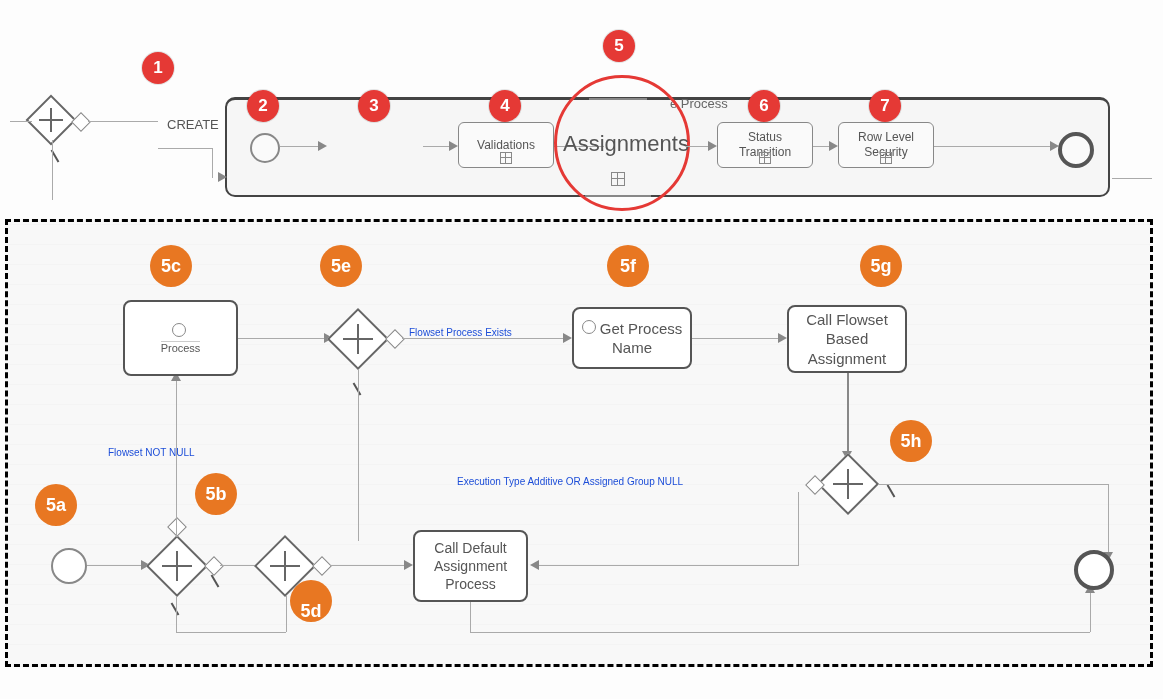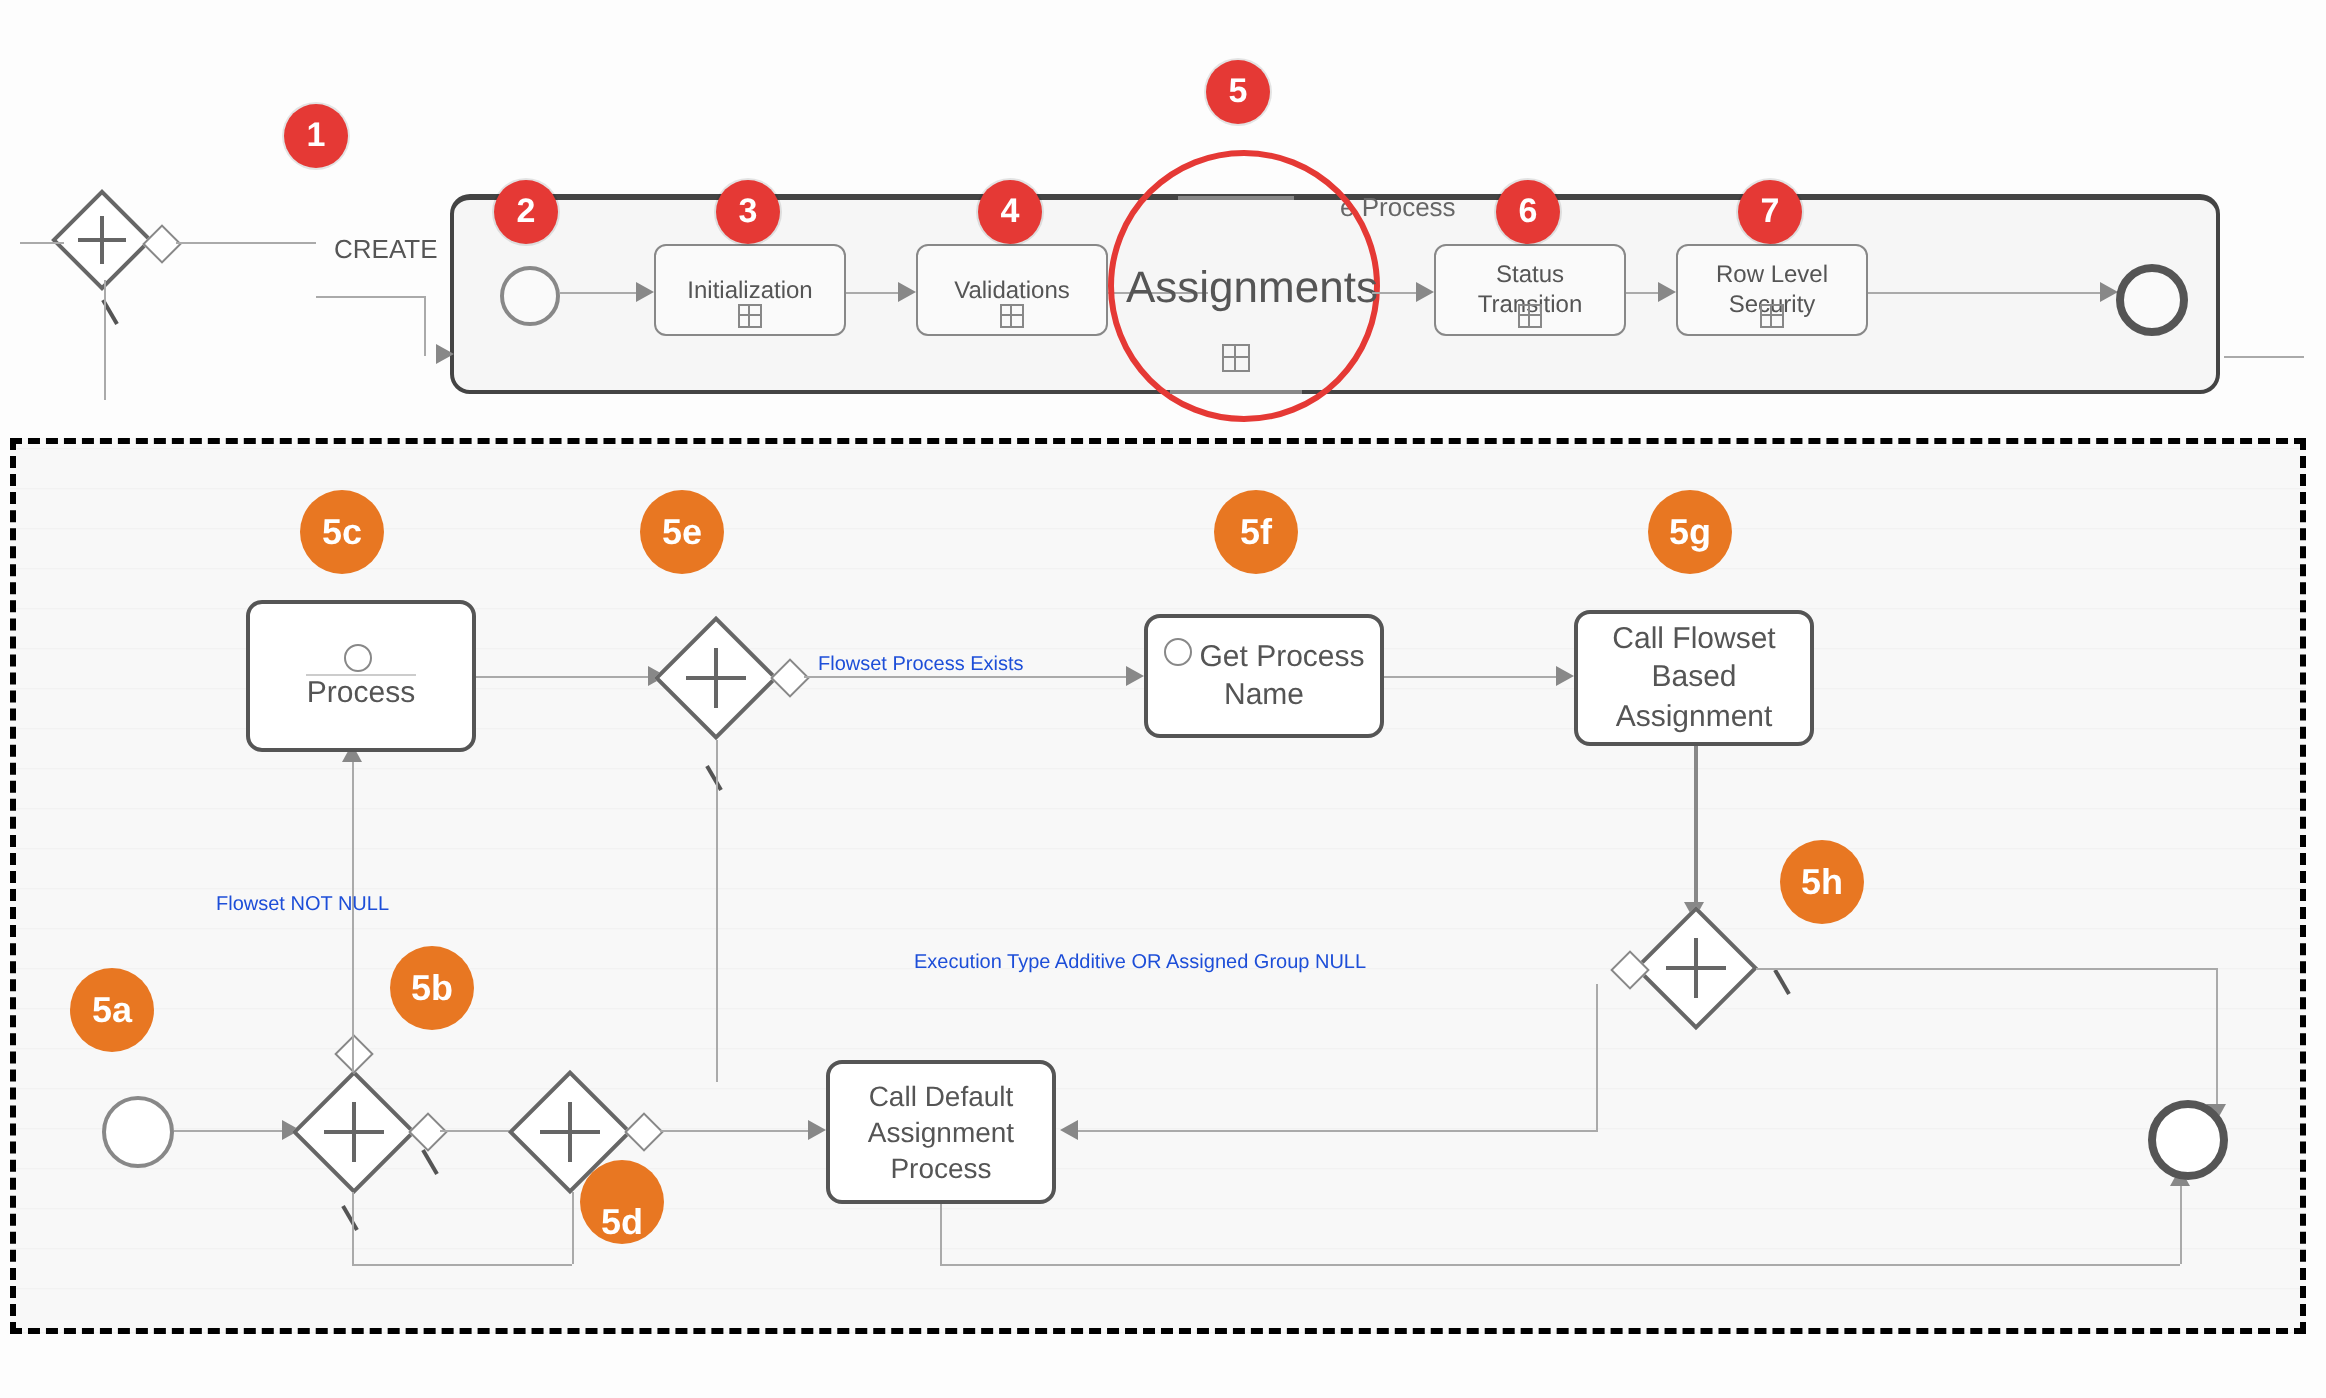--- a/index.html
+++ b/index.html
@@ -231,24 +231,20 @@
 <div class="swimlane-title">e Process</div>
 
 <div class="abs line-h" style="left:158px; top:148px; width:54px;"></div>
 <div class="abs line-v" style="left:212px; top:148px; height:30px;"></div>
 <div class="abs arrow-right" style="left:218px; top:172px;"></div>
 
 <div class="abs start-circle" style="left:250px; top:133px;"></div>
 <div class="abs line-h" style="left:280px; top:146px; width:42px;"></div>
 <div class="abs arrow-right" style="left:318px; top:141px;"></div>
 
-<div class="abs task task-sm" style="left:327px; top:122px;">
-  <span>Initialization</span>
-  <div class="mini-box"></div>
-</div>
 <div class="abs line-h" style="left:423px; top:146px; width:30px;"></div>
 <div class="abs arrow-right" style="left:449px; top:141px;"></div>
 
 <div class="abs task task-sm" style="left:458px; top:122px;">
   <span>Validations</span>
   <div class="mini-box"></div>
 </div>
 <div class="abs line-h" style="left:554px; top:146px; width:50px;"></div>
 
 <div class="red-circle-big" style="left:554px; top:75px;"></div>
@@ -319,21 +315,21 @@
 
 <div class="abs line-v" style="left:176px; top:596px; height:36px;"></div>
 <div class="abs line-h" style="left:176px; top:632px; width:110px;"></div>
 <div class="abs line-v" style="left:286px; top:596px; height:36px;"></div>
 
 <div class="abs line-v" style="left:176px; top:378px; height:158px;"></div>
 <div class="abs arrow-up" style="left:171px; top:372px;"></div>
 <div class="abs txt" style="left:108px; top:447px;">Flowset NOT NULL</div>
 
 <div class="abs task-lg" style="left:123px; top:300px; width:115px; height:76px; font-size:14px;">
-  <div><span class="gear" style="display:inline-block; vertical-align:middle; margin-right:3px;"></span><br><span style="border-top:1px solid #ccc; font-size:15px;">Process</span></div>
+  <div><span class="gear" style="display:inline-block; vertical-align:middle; margin-right:3px;"></span><br><span style="border-top:1px solid #ccc; font-size:11px;">Process</span></div>
 </div>
 
 <div class="abs line-h" style="left:238px; top:338px; width:90px;"></div>
 <div class="abs arrow-right" style="left:324px; top:333px;"></div>
 
 <div class="abs diamond-lg" style="left:336px; top:317px;">
       <div class="x1"></div>
       <div class="x2"></div>
     </div>
 <div class="abs mini-diamond" style="left:388px; top:332px;"></div>
@@ -409,20 +405,20 @@
     </div>
 <div class="abs sub-badge" style="left:290px; top:580px;align-items:flex-end;">
       <span>5d</span>
     </div>
 <div class="abs sub-badge" style="left:320px; top:245px;text-align:center;">
       <span>5e</span>
     </div>
 <div class="abs sub-badge" style="left:607px; top:245px;">
       <span>5f</span>
     </div>
-<div class="abs sub-badge" style="left:824px; top:245px;text-align:right;">
+<div class="abs sub-badge" style="left:860px; top:245px;text-align:right;">
       <span>5g</span>
     </div>
 <div class="abs sub-badge" style="left:890px; top:420px;">
       <span>5h</span>
     </div>
 
 </div>
 
 </body></html>

